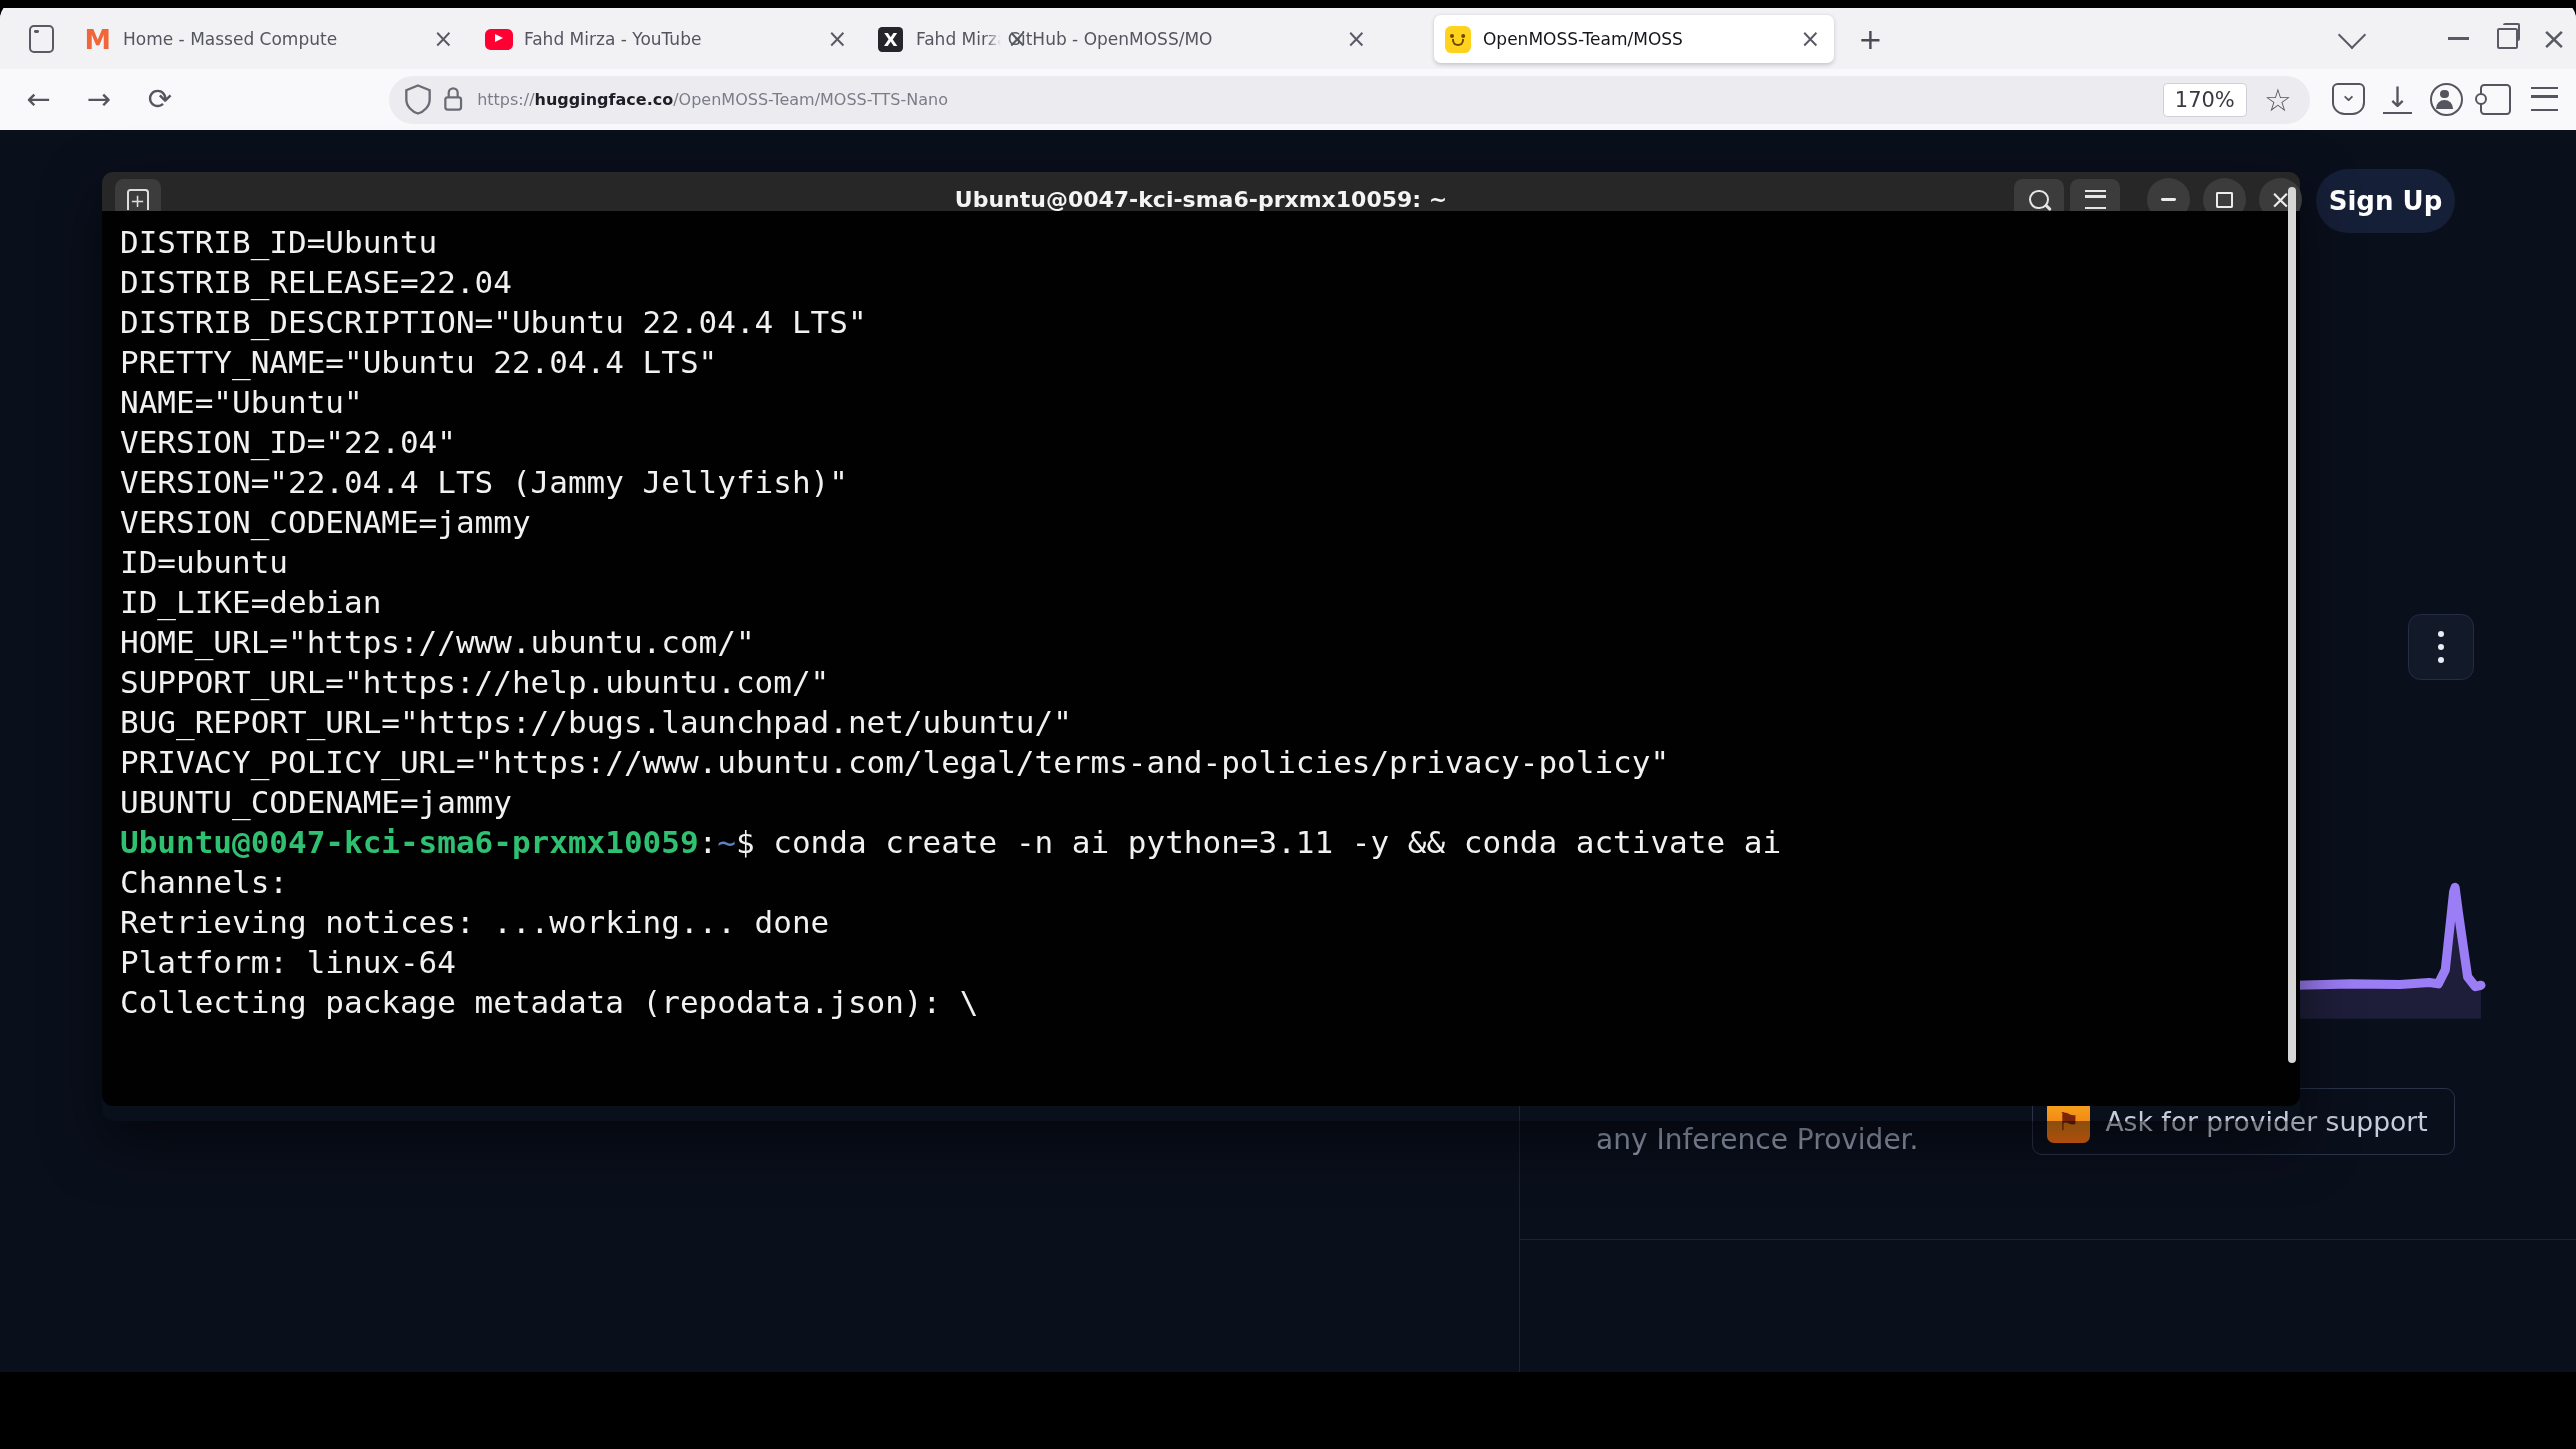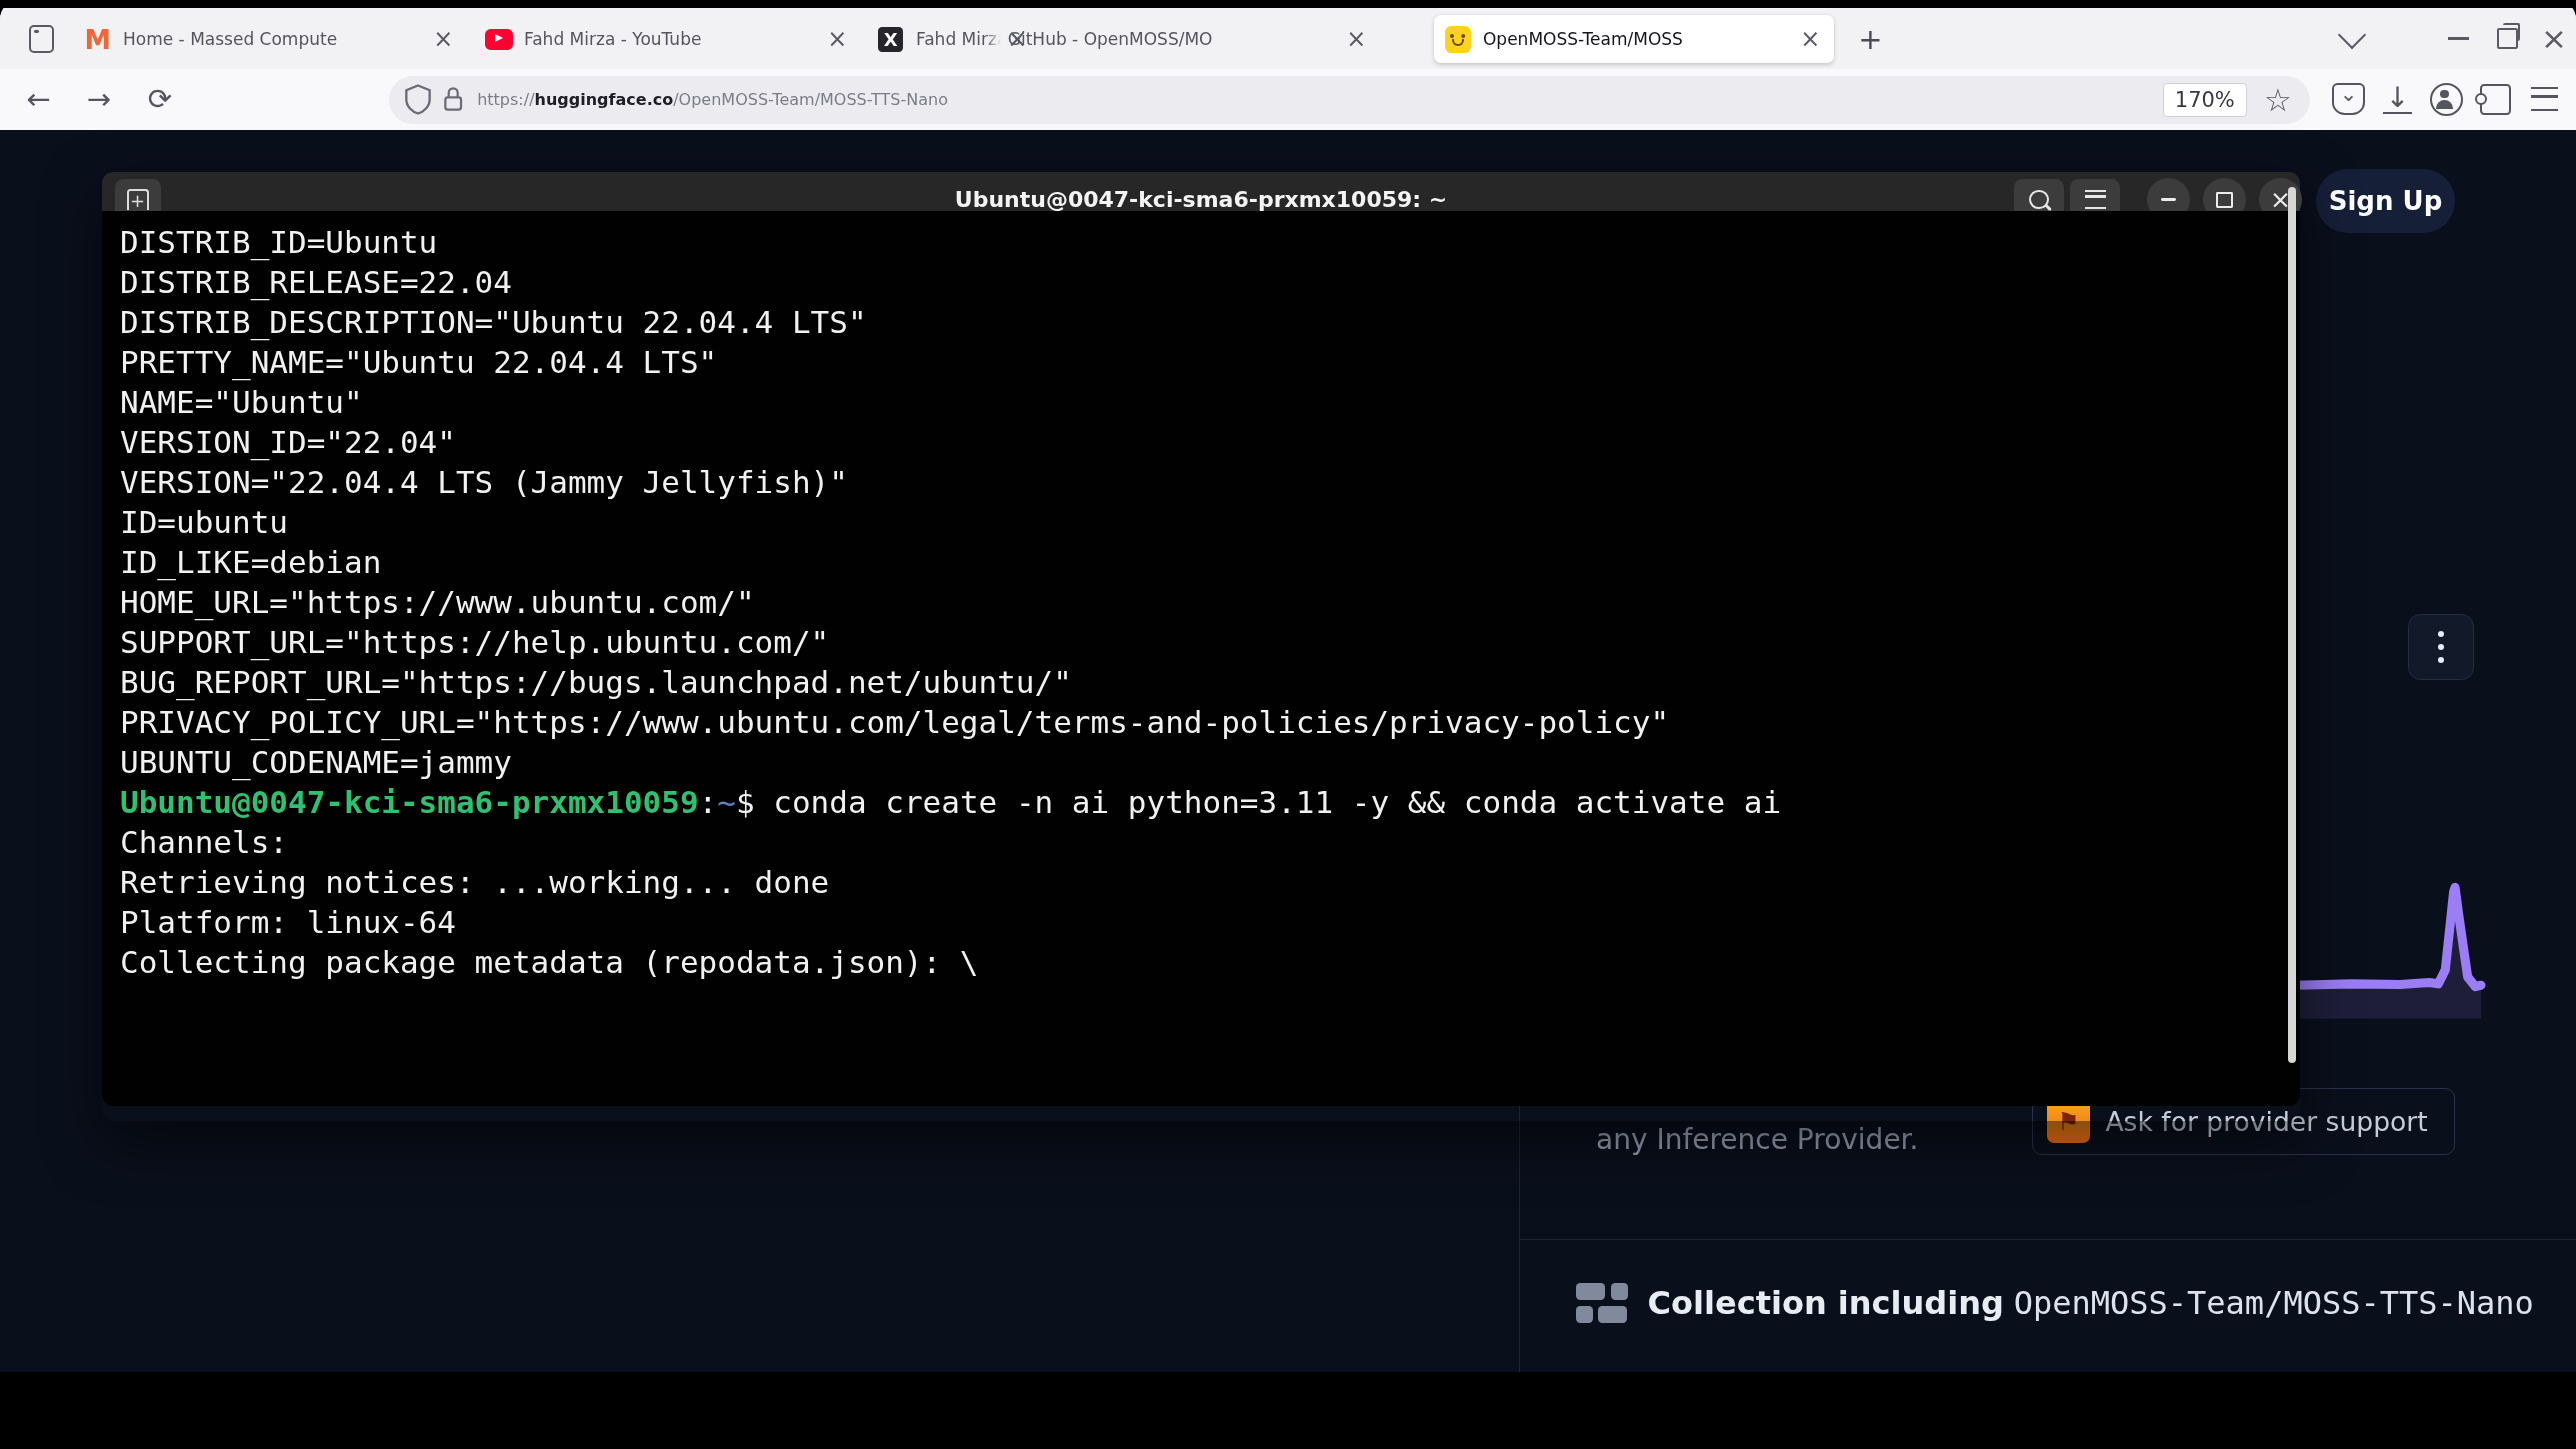--- a/index.html
+++ b/index.html
@@ -214,30 +214,20 @@
     <div class="vdiv"></div>
     <div class="inftext">any Inference Provider.</div>
 
     <div class="provbtn">
       <span class="flagic">⚑</span>
       <span class="provlabel">Ask for provider support</span>
     </div>
 
     <div class="hdiv"></div>
 
-    <div class="collrow">
-      <span class="collic">
-          <i></i>
-          <i></i>
-          <i></i>
-          <i></i>
-        </span>
-      <span class="collbold">Collection including</span>
-      <span class="collmono">OpenMOSS-Team/MOSS-TTS-Nano</span>
-    </div>
   </div>
 
   <div class="term">
     <div class="term-head">
       <div class="term-title">Ubuntu@0047-kci-sma6-prxmx10059: ~</div>
       <div class="th-btn th-newtab">
           <span class="ntglyph">+</span>
         </div>
       <div class="th-btn th-search">
           <span class="mag"></span>
@@ -254,20 +244,21 @@
       <div class="th-circ c-close">×</div>
     </div>
     <div class="term-body" id="term-body">
         <div class="term-line">DISTRIB_ID=Ubuntu</div>
         <div class="term-line">DISTRIB_RELEASE=22.04</div>
         <div class="term-line">DISTRIB_DESCRIPTION="Ubuntu 22.04.4 LTS"</div>
         <div class="term-line">PRETTY_NAME="Ubuntu 22.04.4 LTS"</div>
         <div class="term-line">NAME="Ubuntu"</div>
         <div class="term-line">VERSION_ID="22.04"</div>
         <div class="term-line">VERSION="22.04.4 LTS (Jammy Jellyfish)"</div>
+        <div class="term-line">VERSION_CODENAME=jammy</div>
         <div class="term-line">ID=ubuntu</div>
         <div class="term-line">ID_LIKE=debian</div>
         <div class="term-line">HOME_URL="https://www.ubuntu.com/"</div>
         <div class="term-line">SUPPORT_URL="https://help.ubuntu.com/"</div>
         <div class="term-line">BUG_REPORT_URL="https://bugs.launchpad.net/ubuntu/"</div>
         <div class="term-line">PRIVACY_POLICY_URL="https://www.ubuntu.com/legal/terms-and-policies/privacy-policy"</div>
         <div class="term-line">UBUNTU_CODENAME=jammy</div>
         <div class="term-line"><span class="p-user">Ubuntu@0047-kci-sma6-prxmx10059</span><span>:</span><span class="p-path">~</span><span>$ conda create -n ai python=3.11 -y &amp;&amp; conda activate ai</span></div>
         <div class="term-line">Channels:</div>
         <div class="term-line">Retrieving notices: ...working... done</div>

